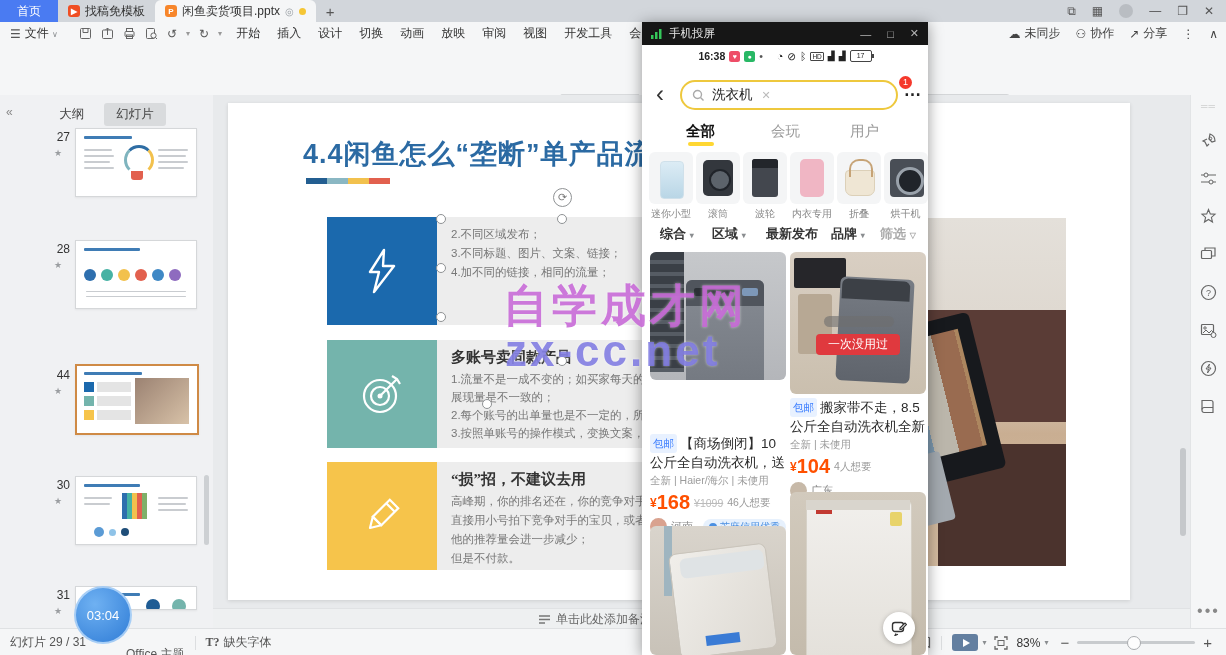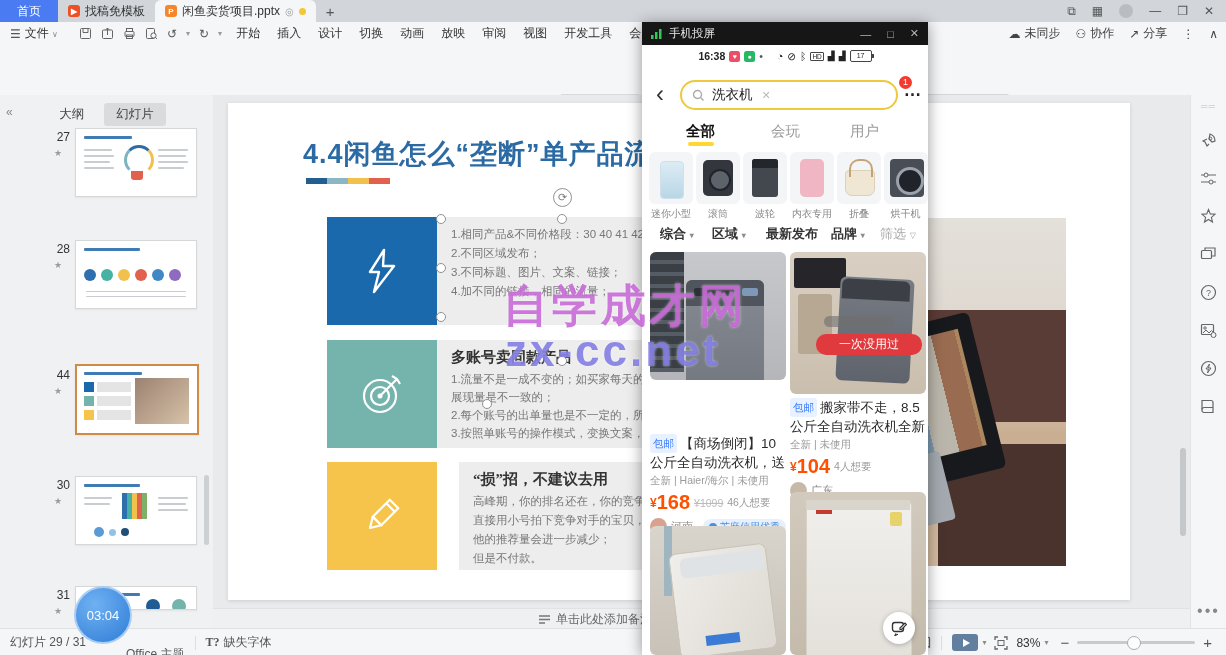--- a/index.html
+++ b/index.html
@@ -370,21 +370,20 @@
   <div style="background:#f2c14d;"></div>
     <div style="background:#e2604e;"></div>
 </div>
 
 <div class="abs blk-sq" style="left:327px;top:217px;background:#1b69ad;">
   <svg width="40" height="46" viewBox="0 0 40 46">
     <path d="M22 2 L8 24 L17 24 L12 44 L32 18 L21 18 Z" fill="none" stroke="#fff" stroke-width="2.4" stroke-linejoin="round"></path>
   </svg>
 </div>
 <div class="abs blk-panel" style="left:437px;top:217px;">
-  <div class="blk-l">1.相同产品&amp;不同价格段：30 40 41 42</div>
   <div class="blk-l">2.不同区域发布；</div>
   <div class="blk-l">3.不同标题、图片、文案、链接；</div>
   <div class="blk-l">4.加不同的链接，相同的流量；</div>
 </div>
 
 <div class="abs rot" style="left:553px;top:188px;">⟳</div>
 <div class="handle" style="left:436px;top:214px;"></div>
 <div class="handle" style="left:557px;top:214px;"></div>
 <div class="handle" style="left:436px;top:263px;"></div>
 <div class="handle" style="left:436px;top:312px;"></div>
@@ -409,21 +408,21 @@
 
 <div class="abs blk-sq" style="left:327px;top:462px;background:#f6c44b;">
   <svg width="42" height="42" viewBox="0 0 42 42">
     <g transform="rotate(45 21 21)">
       <rect x="15" y="4" width="12" height="24" fill="none" stroke="#fff" stroke-width="2.2"></rect>
       <path d="M15 28 L21 38 L27 28 Z" fill="none" stroke="#fff" stroke-width="2.2" stroke-linejoin="round"></path>
       <path d="M15 9 h12" stroke="#fff" stroke-width="2.2"></path>
     </g>
   </svg>
 </div>
-<div class="abs blk-panel" style="left:459px;top:462px;">
+<div class="abs blk-panel" style="left:437px;top:462px;">
   <div class="blk-h">“损”招，不建议去用</div>
   <div class="blk-l">高峰期，你的排名还在，你的竞争对手也排在前面，</div>
   <div class="blk-l">直接用小号拍下竞争对手的宝贝，或者多个小号同时</div>
   <div class="blk-l">他的推荐量会进一步减少；</div>
   <div class="blk-l">但是不付款。</div>
 </div>
 
 <div class="abs photo">
   <div class="abs" style="left:196px;top:92px;width:168px;height:112px;background:#5a3c36;"></div>
   <div class="abs" style="left:236px;top:226px;width:128px;height:130px;background:#4b332d;"></div>
@@ -522,21 +521,21 @@
         <div class="abs" style="left:6px;top:7px;width:34px;height:38px;border-radius:4px;background:#494e56;"></div>
         <div class="abs" style="left:12px;top:15px;width:22px;height:22px;border-radius:50%;background:#20242a;border:3px solid #9aa2ab;"></div>
       </div>
     <div class="catlbl">烘干机</div>
   </div>
 
   <span class="filt" style="left:18px;"><span>综合</span> <span class="arrow">▾</span></span>
   <span class="filt" style="left:70px;"><span>区域</span> <span class="arrow">▾</span></span>
   <span class="filt" style="left:124px;">最新发布</span>
   <span class="filt" style="left:189px;"><span>品牌</span> <span class="arrow">▾</span></span>
-  <span class="filt" style="left:238px;color:#a9a9a9;font-weight:400;"><span>筛选</span> <span style="font-size:8px;">▽</span></span>
+  <span class="filt" style="left:238px;color:#a9a9a9;font-weight:700;"><span>筛选</span> <span style="font-size:8px;">▽</span></span>
 
   <div class="card-img" style="left:8px;top:230px;width:136px;height:128px;background:linear-gradient(#c6c8cb,#b4b6ba);">
     <div class="abs" style="left:0;top:0;width:34px;height:120px;background:repeating-linear-gradient(#3a3f46 0 8px,#565c64 8px 12px);"></div>
     <div class="abs" style="left:36px;top:28px;width:78px;height:140px;border-radius:6px;background:linear-gradient(#868b93,#6e737b);"></div>
     <div class="abs" style="left:36px;top:28px;width:78px;height:26px;border-radius:6px 6px 0 0;background:#50555d;"></div>
     <div class="abs" style="left:44px;top:36px;width:40px;height:8px;background:#2c3036;border-radius:2px;"></div>
     <div class="abs" style="left:92px;top:36px;width:16px;height:8px;background:#7d98b9;border-radius:2px;"></div>
     <div class="abs" style="left:0;top:138px;width:136px;text-align:center;font-size:28px;font-weight:900;color:#e8281e;letter-spacing:3px;text-shadow:1px 1px 0 rgba(120,0,0,.4);">着急卖</div>
   </div>
   <div class="abs" style="left:8px;top:412px;width:136px;">
@@ -563,21 +562,21 @@
     <div class="abs" style="left:30px;top:28px;width:84px;height:20px;border-radius:6px;background:#dfe3e5;transform:rotate(-7deg);"></div>
     <div class="abs" style="left:56px;top:108px;width:34px;height:10px;background:#3a7bd5;transform:rotate(-7deg);"></div>
   </div>
 
   <div class="card-img" style="left:148px;top:230px;width:136px;height:142px;background:linear-gradient(#d9cfc3,#cabfae);">
     <div class="abs" style="left:4px;top:6px;width:52px;height:30px;background:#26262a;border-radius:2px;"></div>
     <div class="abs" style="left:8px;top:42px;width:34px;height:60px;background:#b7a894;border-radius:3px;"></div>
     <div class="abs" style="left:48px;top:26px;width:74px;height:104px;border-radius:6px;background:linear-gradient(#777c84,#5f646c);transform:rotate(3deg);"></div>
     <div class="abs" style="left:52px;top:28px;width:68px;height:20px;border-radius:6px 6px 0 0;background:#3c4046;transform:rotate(3deg);"></div>
     <div class="abs" style="left:34px;top:64px;width:70px;height:11px;border-radius:6px;background:rgba(110,110,110,.6);"></div>
-    <div class="abs" style="left:26px;top:82px;background:#e0393e;color:#fff;font-size:12px;padding:2px 23px;border-radius:10px;">一次没用过</div>
+    <div class="abs" style="left:26px;top:82px;background:#e0393e;color:#fff;font-size:12px;padding:2px 12px;border-radius:4px;">一次没用过</div>
   </div>
   <div class="abs" style="left:148px;top:376px;width:136px;">
     <div class="ptl" style="height:37px;overflow:hidden;"><span class="shiptag">包邮</span><span>搬家带不走，8.5公斤全自动洗衣机全新未拆</span></div>
     <div class="pmeta">全新 | 未使用</div>
     <div class="row" style="margin-top:3px;">
       <span class="price" style="font-size:12px;">¥</span>
       <span class="price" style="font-size:20px;">104</span>
       <span class="want">4人想要</span>
     </div>
     <div class="row" style="margin-top:4px;gap:4px;">

